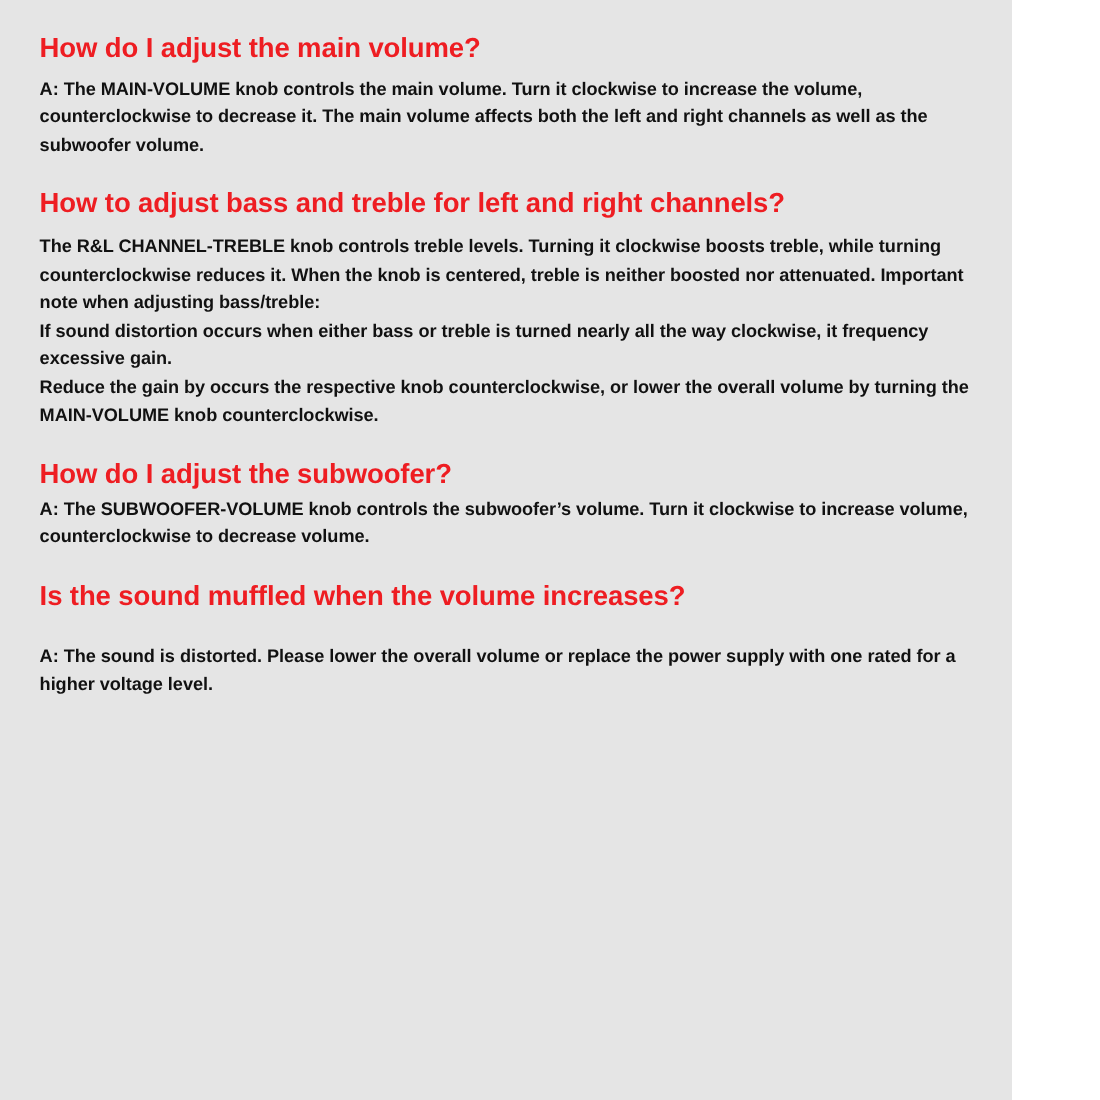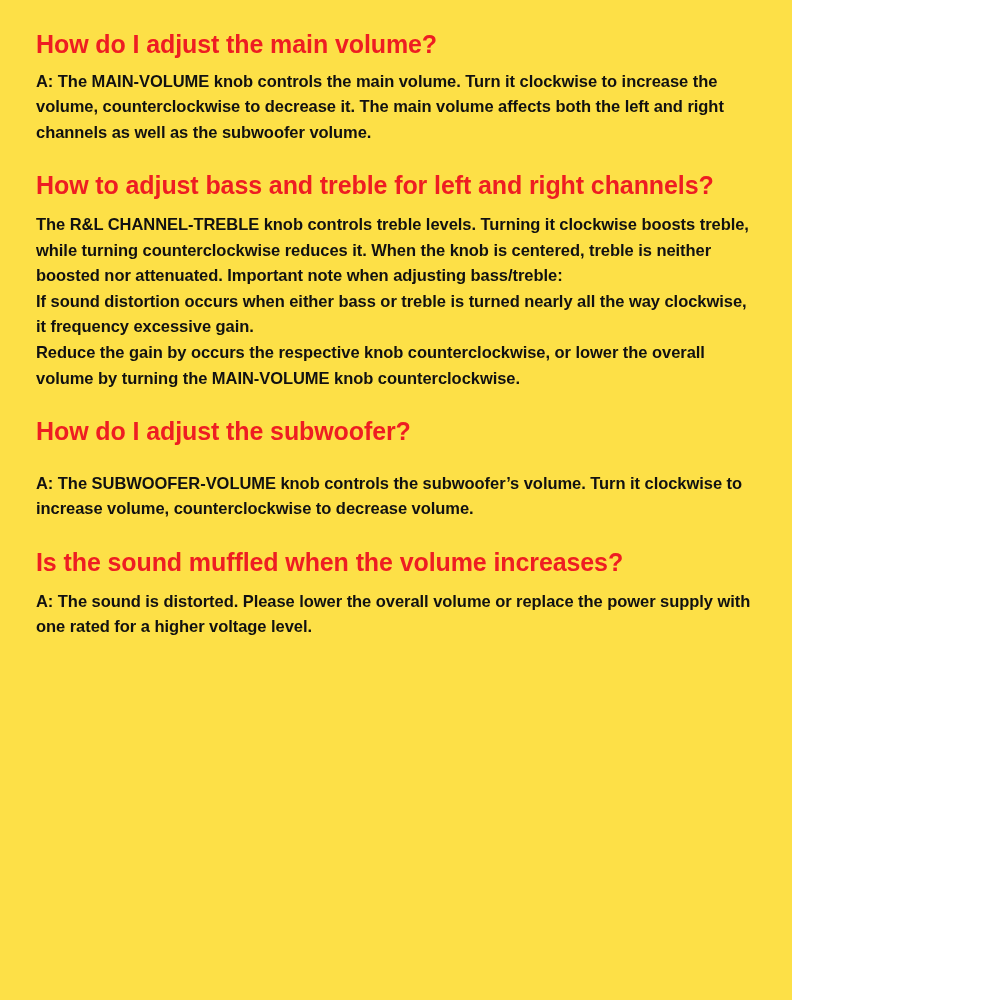--- a/index.html
+++ b/index.html
@@ -9,24 +9,24 @@
   }
   body {
     width: 1000px;
     height: 1000px;
     font-family: "Liberation Sans", sans-serif;
     color: #111111;
     overflow: hidden;
   }
   .page {
     box-sizing: border-box;
-    width: 792px;
+    width: 920px;
     height: 1000px;
     padding: 30px 38px 0 36px;
-    background: #fde047;
+    background: #e5e5e5;
   }
   .faq-section {
     margin-bottom: 6px;
   }
   .faq-question {
     color: #ee1d22;
     font-size: 25px;
     font-weight: bold;
     line-height: 1.15;
     margin: 0 0 10px 0;
@@ -40,22 +40,22 @@
     line-height: 1.55;
     color: #111111;
     margin: 0;
     letter-spacing: -0.05px;
     font-weight: bold;
   }
   .faq-answer .para {
     margin: 0;
   }
   .s2 .faq-question { margin-bottom: 12px; }
-  .s3 .faq-question { margin-bottom: 25px; }
-  .s4 .faq-question { margin-bottom: 12px; }
+  .s3 .faq-question { margin-bottom: 5px; }
+  .s4 .faq-question { margin-bottom: 28px; }
 </style>
 </head>
 <body>
 
 <div class="page">
 
   <section class="faq-section s1">
     <h2 class="faq-question">How do I adjust the main volume?</h2>
     <div class="faq-answer">
       <p class="para">A: The MAIN-VOLUME knob controls the main volume. Turn it clockwise to increase the volume, counterclockwise to decrease it. The main volume affects both the left and right channels as well as the subwoofer volume.</p>

